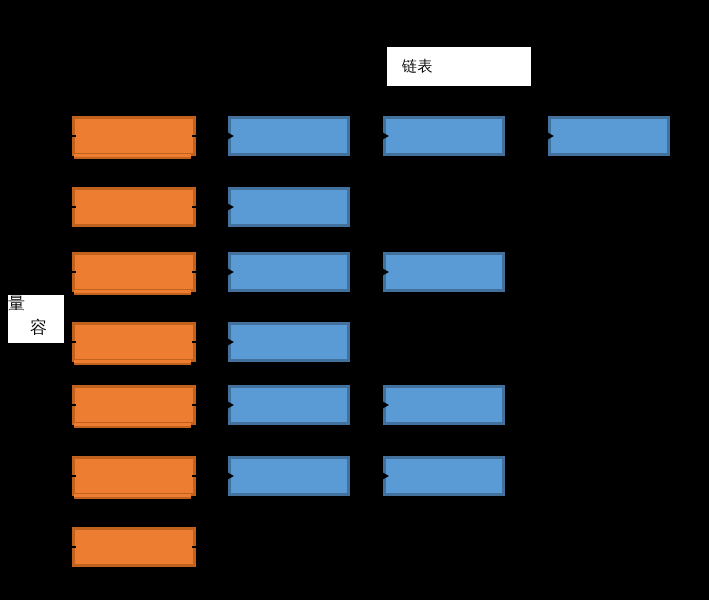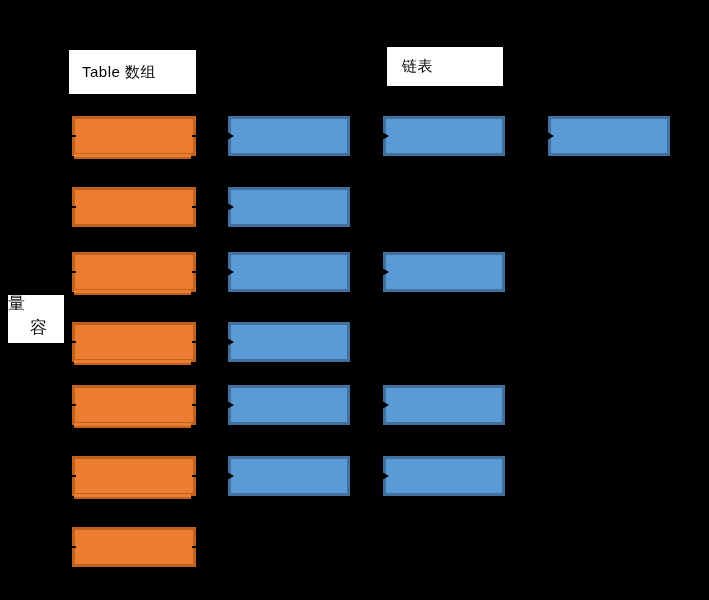--- a/index.html
+++ b/index.html
@@ -21,21 +21,21 @@
     position: absolute;
     background: var(--label-bg, #fff);
     color: var(--label-text, #000);
     display: flex;
     align-items: center;
     box-sizing: border-box;
     font-size: 15px;
     letter-spacing: 0.5px;
   }
   #label-array   { left: 69px;  top: 50px;  width: 127px; height: 44px; padding-left: 13px; }
-  #label-list    { left: 387px; top: 47px;  width: 116px; height: 39px; padding-left: 15px; }
+  #label-list    { left: 387px; top: 47px;  width: 144px; height: 39px; padding-left: 15px; }
   #label-capacity{ left: 8px;   top: 295px; width: 56px;  height: 48px; display: block; }
 
   
   #label-capacity .cap-char {
     position: absolute;
     font-size: 17px;
     line-height: 17px;
   }
   #label-capacity .cap-char:nth-child(1) { left: 12px; top: 7px; }
   #label-capacity .cap-char:nth-child(2) { left: 22px; top: 24px; }
@@ -89,23 +89,20 @@
     background: #000;
   }
   .stub.left  { left: -4px; }
   .stub.right { right: -4px; }
 </style>
 </head>
 <body>
 
 <div id="canvas" style="--bg: #000000; --array-fill: #ED7D31; --array-border: #C0611E; --node-fill: #5B9BD5; --node-border: #41719C; --label-bg: #FFFFFF; --label-text: #000000;">
 
-  <div class="label" id="label-array">
-    <span>Table 数组</span>
-  </div>
 
   <div class="label" id="label-list">
     <span>链表</span>
   </div>
 
   <div class="label" id="label-capacity">
     <span></span>
   <span class="cap-char">容</span><span class="cap-char">量</span></div>
 
   <div id="boxes">

